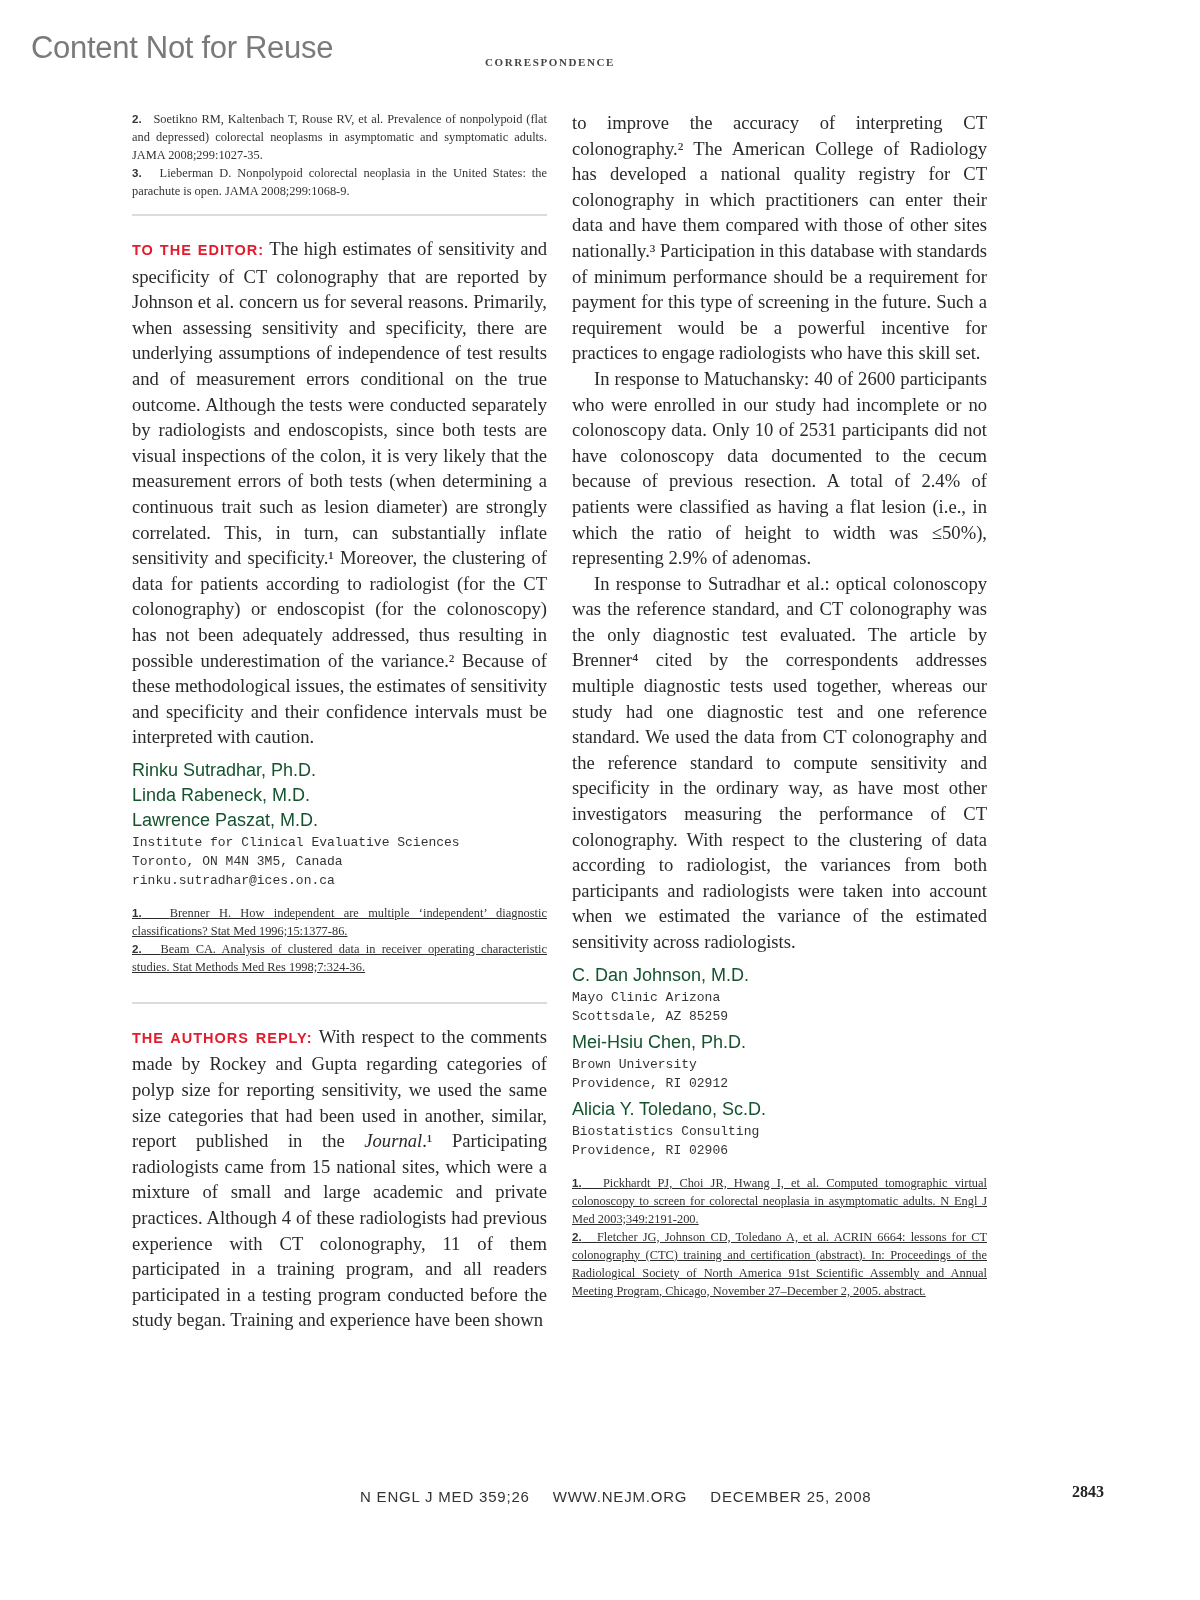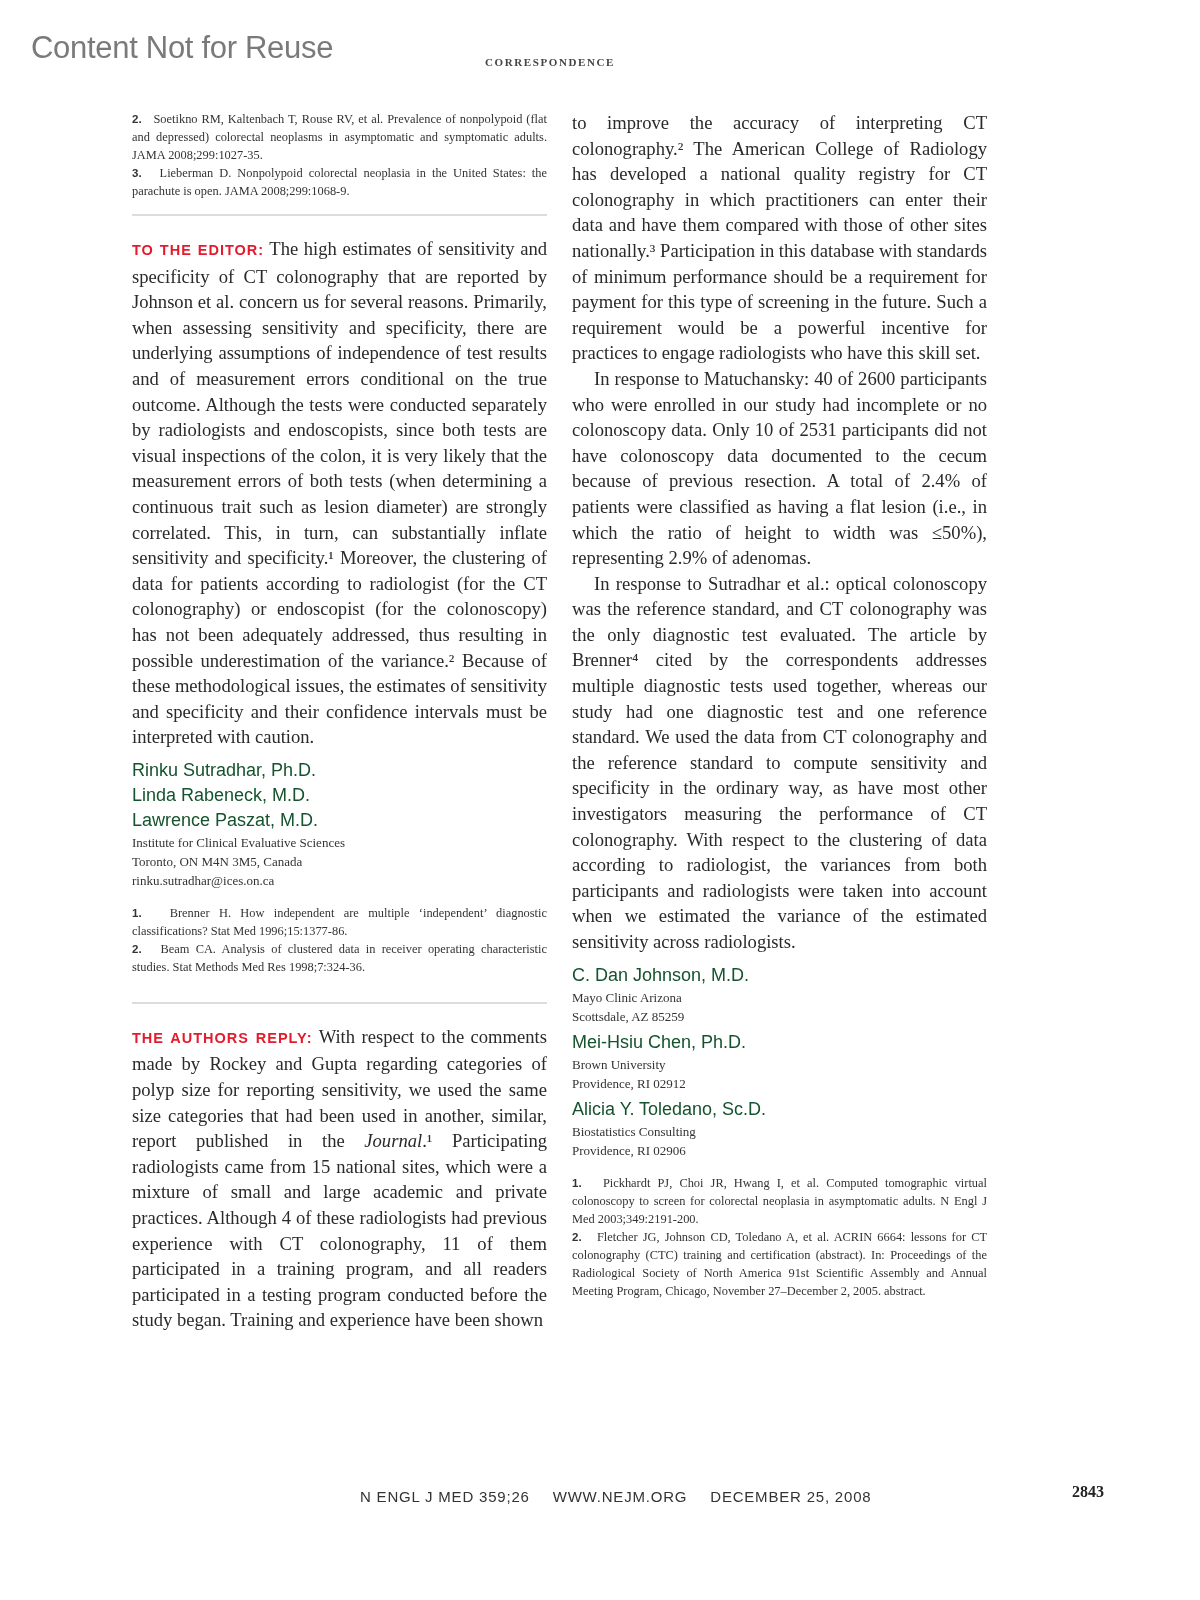--- a/index.html
+++ b/index.html
@@ -15,24 +15,24 @@
   .ref { font-size: 12.4px; line-height: 18px; text-align: justify; color: #333; margin: 0; }
   .ref b { font-family: "Liberation Sans", sans-serif; font-weight: bold; font-size: 11.5px; }
   .rule { height: 2px; background: #dcdcdc; margin: 14px 0 20px 0; }
   .body { font-size: 18.6px; line-height: 25.6px; text-align: justify; margin: 0; color: #2a2a2a;
           hyphens: manual; }
   .body.indent { text-indent: 22px; }
   .kicker { font-family: "Liberation Sans", sans-serif; font-weight: bold; font-size: 14.5px;
             color: #e31b2d; letter-spacing: 1px; text-transform: uppercase; }
   .author { font-family: "Liberation Sans", sans-serif; font-size: 18px; color: #14532d;
             line-height: 25px; margin: 0; }
-  .affil { font-family: Liberation Serif, serif; font-size: 13px; color: #333; line-height: 19px; margin: 0; }
+  .affil { font-family: Liberation Mono, monospace; font-size: 13px; color: #333; line-height: 19px; margin: 0; }
   .sig { margin-top: 8px; }
   .affil-block { margin-bottom: 4px; }
-  .refs { margin-top: 14px; }
+  .refs { margin-top: 14px; text-decoration: underline; }
   .footer { position: absolute; top: 1488px; left: 360px; font-family: "Liberation Sans", sans-serif;
             font-size: 15px; letter-spacing: 0.8px; color: #333; }
   .footer span { margin-right: 18px; }
   .page-num { position: absolute; top: 1483px; left: 1072px; font-size: 16px; color: #222; font-weight: bold; }
   i { font-style: italic; }
 </style>
 </head>
 <body>
 
 <div class="watermark">Content Not for Reuse</div>

